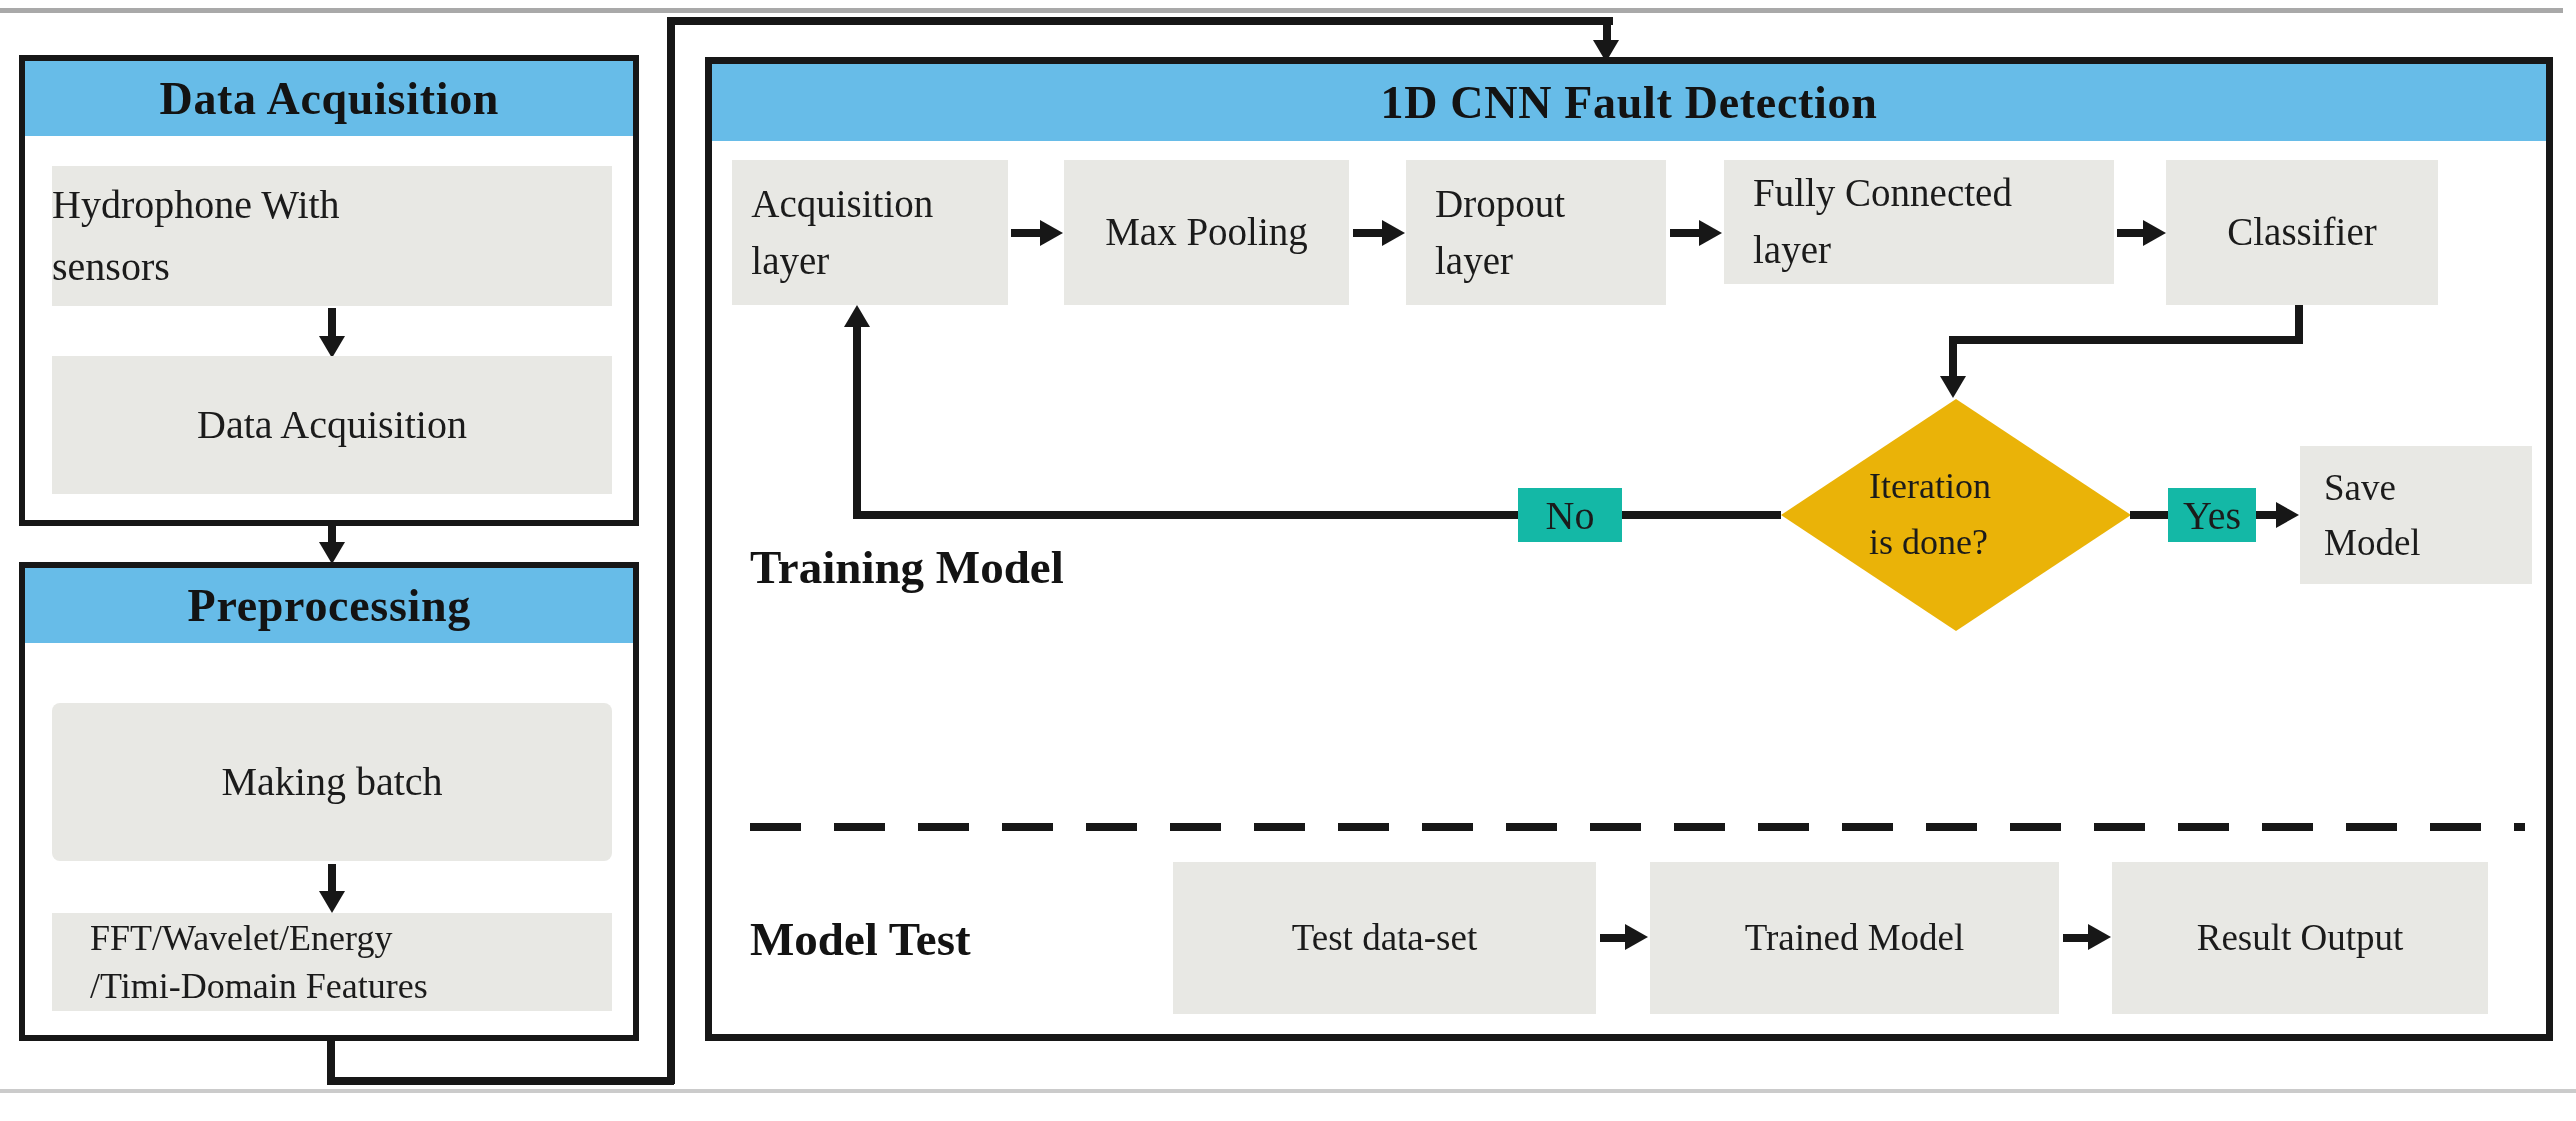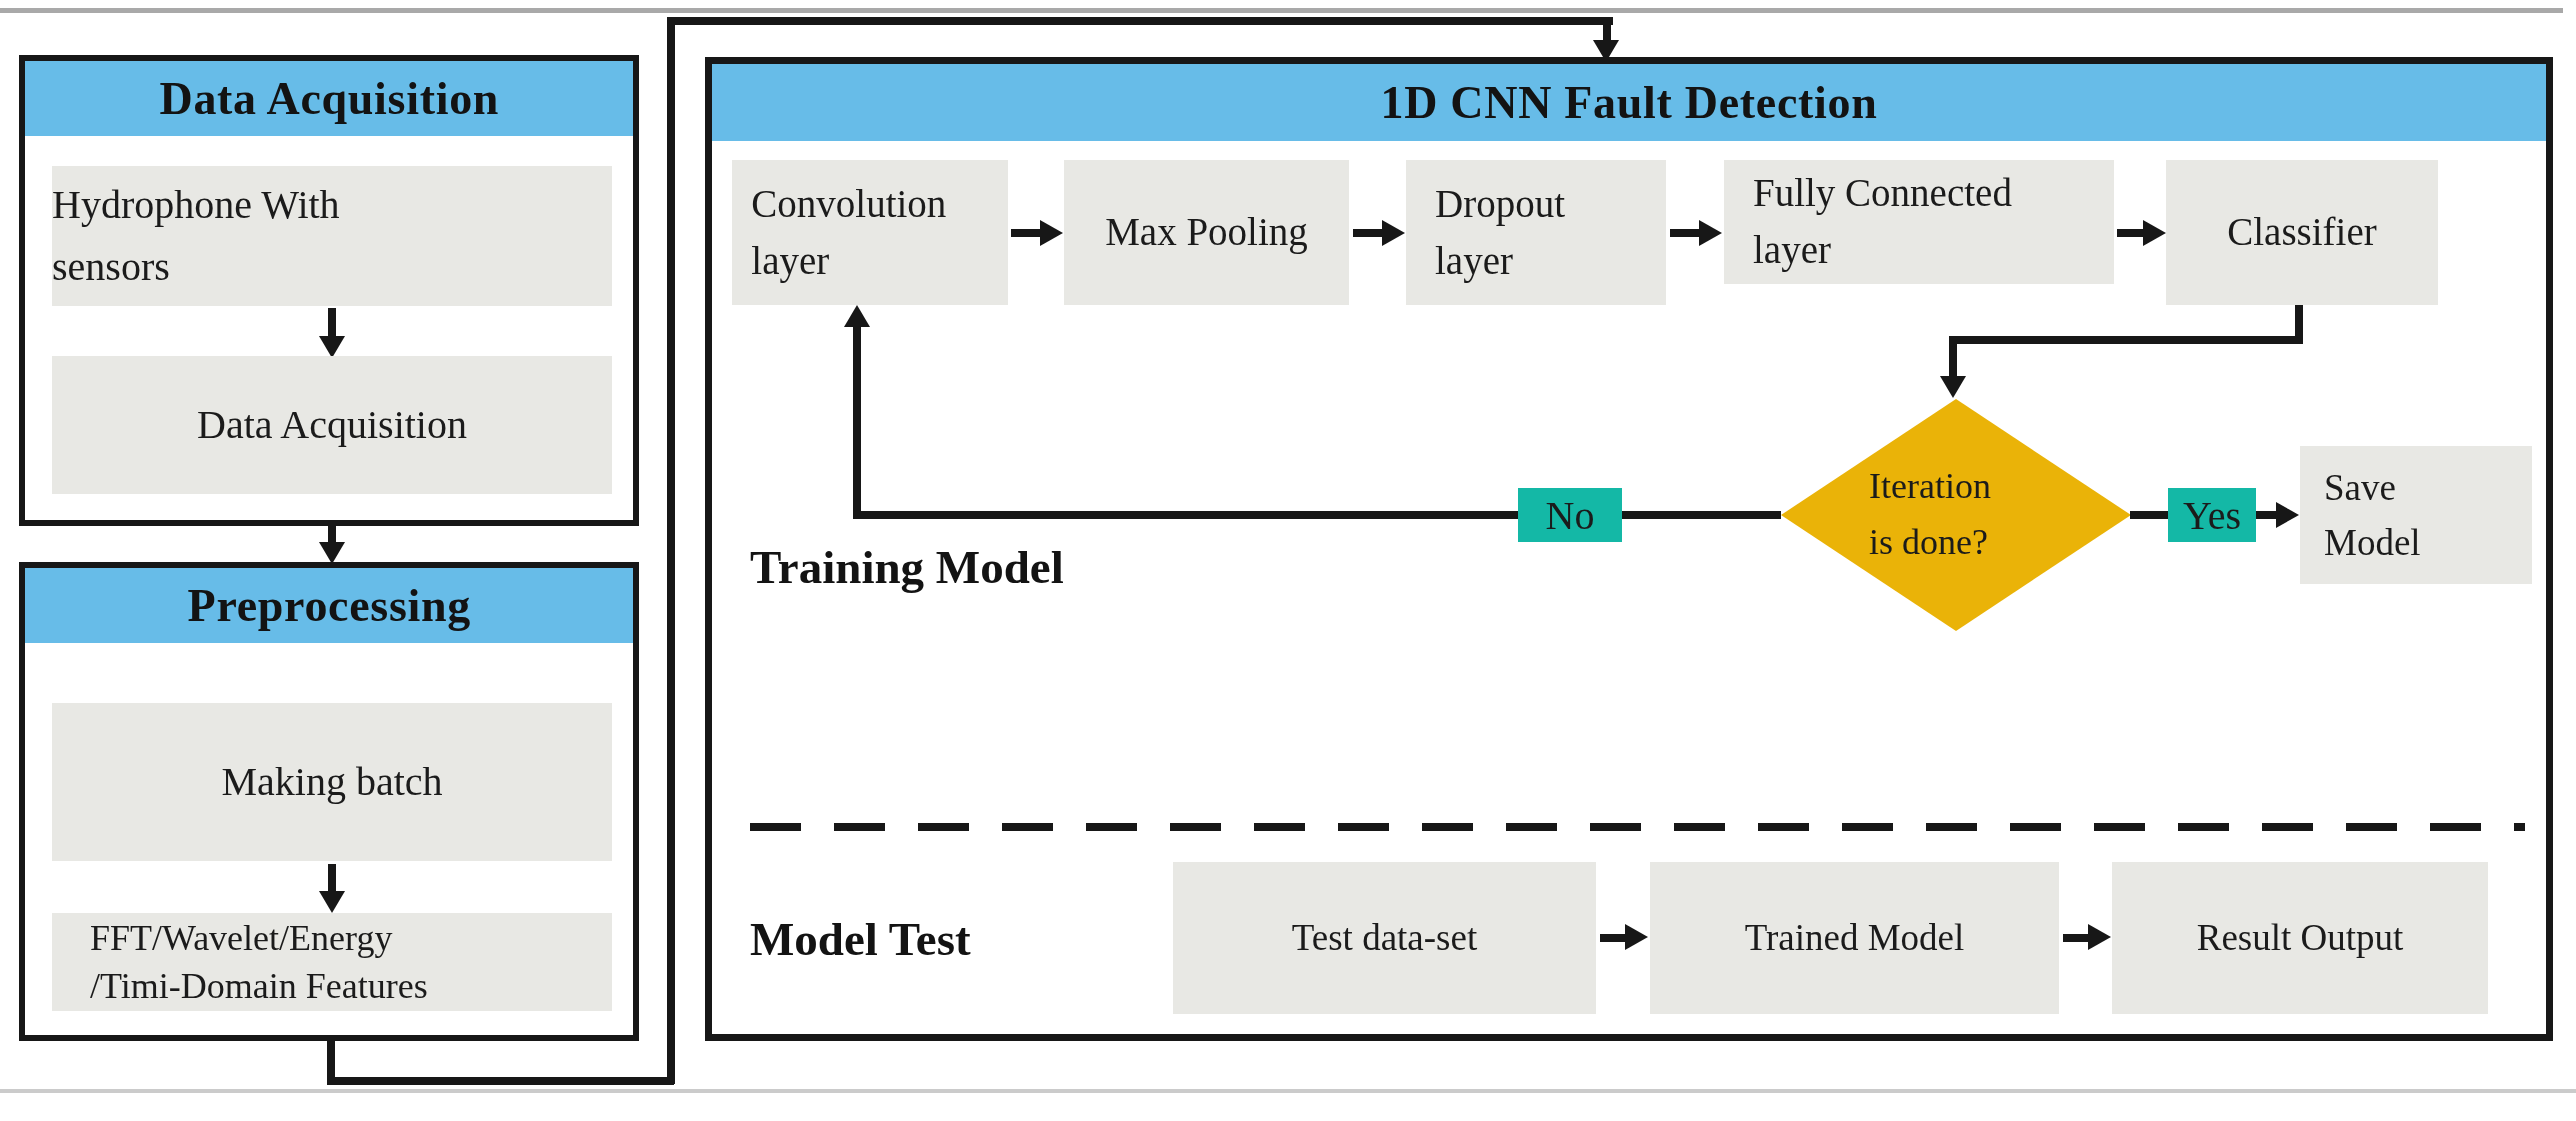--- a/index.html
+++ b/index.html
@@ -62,38 +62,38 @@
   </div>
 
   <div class="line" style="left:328px;top:525px;width:7.6px;height:19.3px;"></div>
   <div class="ah ah-down" style="left:319px;top:542px;"></div>
 
   <div class="panel" style="left:19.3px;top:562px;width:620px;height:479px;">
     <div class="phead" style="height:75px;">
       <span>Preprocessing</span>
     </div>
   </div>
-  <div class="gbox center" style="left:52px;top:703px;width:560px;height:158px;font-size:40px;">
+  <div class="gbox center" style="left:52px;top:703px;width:560px;height:158px;font-size:40px;border-radius:8px;">
     <span class="bl">Making batch</span>
   </div>
   <div class="line" style="left:328px;top:864px;width:7.6px;height:29px;"></div>
   <div class="ah ah-down" style="left:319px;top:891px;"></div>
   <div class="gbox" style="left:52px;top:913px;width:560px;height:98px;padding-left:38px;font-size:36px;line-height:1.33;justify-content:flex-end;">
     <span class="bl">FFT/Wavelet/Energy</span>
     <span class="bl">/Timi-Domain Features</span>
   </div>
 
   <div class="panel panel-big" style="left:705px;top:57px;width:1848px;height:984px;">
     <div class="phead" style="height:77px;">
       <span>1D CNN Fault Detection</span>
     </div>
   </div>
 
   <div class="gbox" style="left:732px;top:160px;width:276px;height:145px;padding-left:19.3px;font-size:39px;line-height:1.45;">
-    <span class="bl">Convolution</span>
+    <span class="bl">Acquisition</span>
     <span class="bl">layer</span>
   </div>
   <div class="line" style="left:1011px;top:229px;width:30px;height:7.6px;"></div>
   <div class="ah ah-right" style="left:1040px;top:220px;"></div>
 
   <div class="gbox center" style="left:1064px;top:160px;width:285px;height:145px;font-size:39px;">
     <span class="bl">Max Pooling</span>
   </div>
   <div class="line" style="left:1353px;top:229px;width:30px;height:7.6px;"></div>
   <div class="ah ah-right" style="left:1382px;top:220px;"></div>

